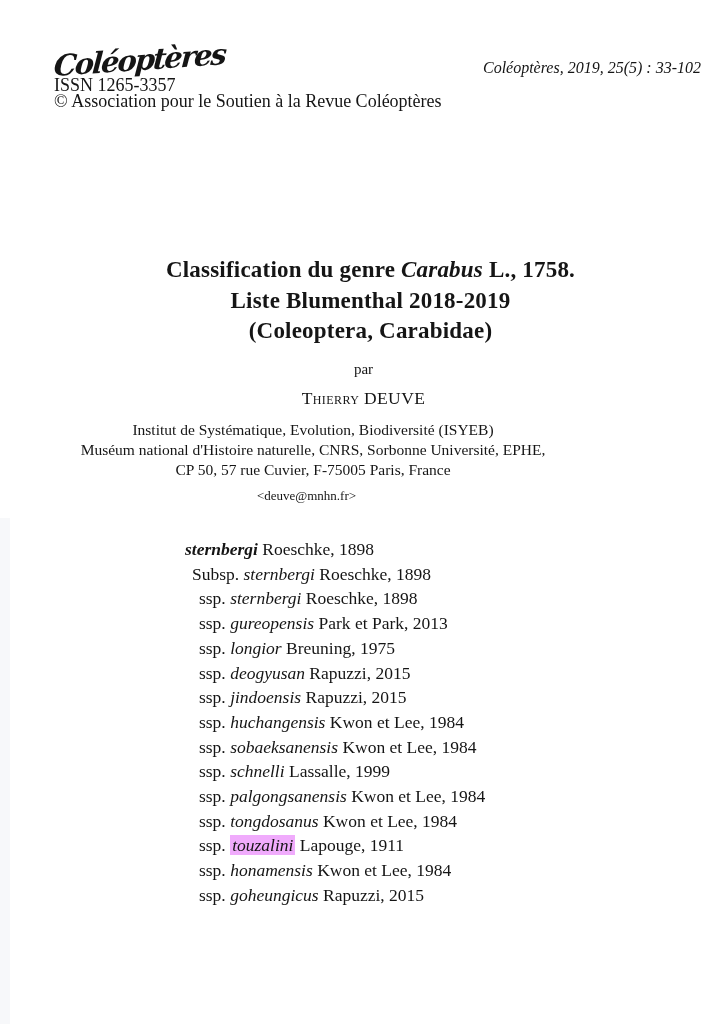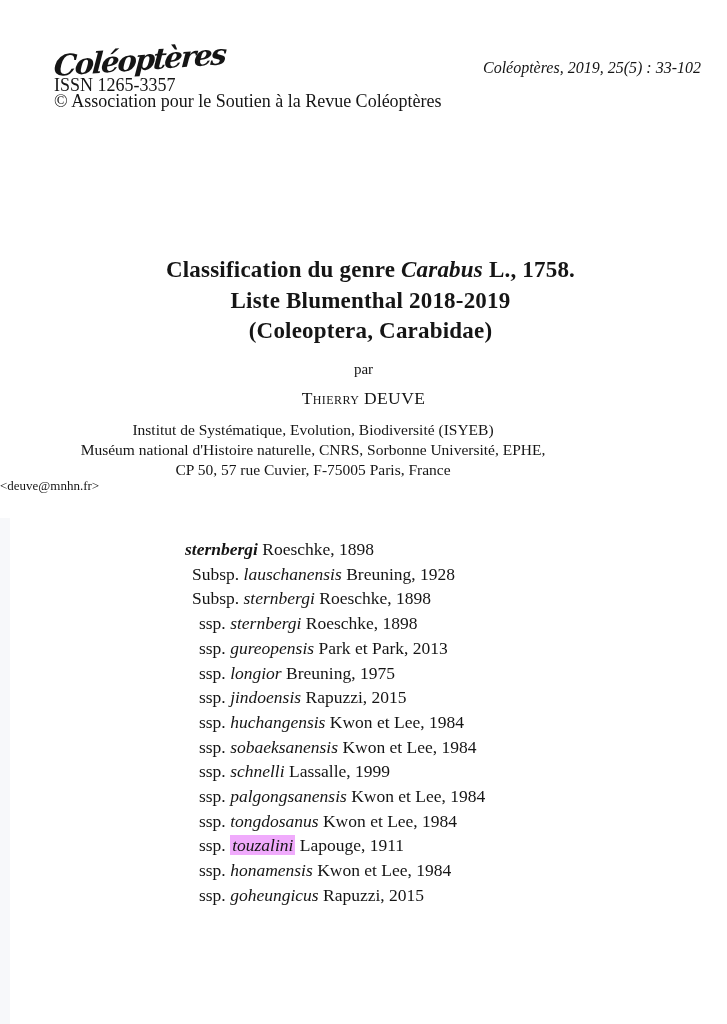--- a/index.html
+++ b/index.html
@@ -96,22 +96,23 @@
     left: 0;
     top: 420px;
     width: 626px;
     text-align: center;
     font-size: 15.5px;
     line-height: 20px;
   }
   .email-line {
     position: absolute;
     left: 0;
-    top: 478px;
+    top: 488px;
     width: 613px;
+    text-align: center;
     font-size: 13px;
   }
   .taxa-list {
     position: absolute;
     left: 185px;
     top: 537px;
     font-size: 17.5px;
     line-height: 24.7px;
     white-space: nowrap;
   }
@@ -156,25 +157,25 @@
 <div class="affiliation-block">
   <div>Institut de Systématique, Evolution, Biodiversité (ISYEB)</div>
   <div>Muséum national d'Histoire naturelle, CNRS, Sorbonne Université, EPHE,</div>
   <div>CP 50, 57 rue Cuvier, F-75005 Paris, France</div>
 </div>
 
 <div class="email-line">&lt;deuve@mnhn.fr&gt;</div>
 
 <div class="taxa-list">
     <div class="taxon-row indent-0"><span class="sci-name bold">sternbergi</span><span class="authority"> Roeschke, 1898</span></div>
-    <div class="taxon-row indent-1"><span class="rank">Subsp. </span><span class="sci-name">lauschanensis</span><span class="authority"> Breuning, 1928</span></div>
     <div class="taxon-row indent-1"><span class="rank">Subsp. </span><span class="sci-name">sternbergi</span><span class="authority"> Roeschke, 1898</span></div>
     <div class="taxon-row indent-2"><span class="rank">ssp. </span><span class="sci-name">sternbergi</span><span class="authority"> Roeschke, 1898</span></div>
     <div class="taxon-row indent-2"><span class="rank">ssp. </span><span class="sci-name">gureopensis</span><span class="authority"> Park et Park, 2013</span></div>
     <div class="taxon-row indent-2"><span class="rank">ssp. </span><span class="sci-name">longior</span><span class="authority"> Breuning, 1975</span></div>
+    <div class="taxon-row indent-2"><span class="rank">ssp. </span><span class="sci-name">deogyusan</span><span class="authority"> Rapuzzi, 2015</span></div>
     <div class="taxon-row indent-2"><span class="rank">ssp. </span><span class="sci-name">jindoensis</span><span class="authority"> Rapuzzi, 2015</span></div>
     <div class="taxon-row indent-2"><span class="rank">ssp. </span><span class="sci-name">huchangensis</span><span class="authority"> Kwon et Lee, 1984</span></div>
     <div class="taxon-row indent-2"><span class="rank">ssp. </span><span class="sci-name">sobaeksanensis</span><span class="authority"> Kwon et Lee, 1984</span></div>
     <div class="taxon-row indent-2"><span class="rank">ssp. </span><span class="sci-name">schnelli</span><span class="authority"> Lassalle, 1999</span></div>
     <div class="taxon-row indent-2"><span class="rank">ssp. </span><span class="sci-name">palgongsanensis</span><span class="authority"> Kwon et Lee, 1984</span></div>
     <div class="taxon-row indent-2"><span class="rank">ssp. </span><span class="sci-name">tongdosanus</span><span class="authority"> Kwon et Lee, 1984</span></div>
     <div class="taxon-row indent-2"><span class="rank">ssp. </span><span class="sci-name highlight">touzalini</span><span class="authority"> Lapouge, 1911</span></div>
     <div class="taxon-row indent-2"><span class="rank">ssp. </span><span class="sci-name">honamensis</span><span class="authority"> Kwon et Lee, 1984</span></div>
     <div class="taxon-row indent-2"><span class="rank">ssp. </span><span class="sci-name">goheungicus</span><span class="authority"> Rapuzzi, 2015</span></div>
   </div>

